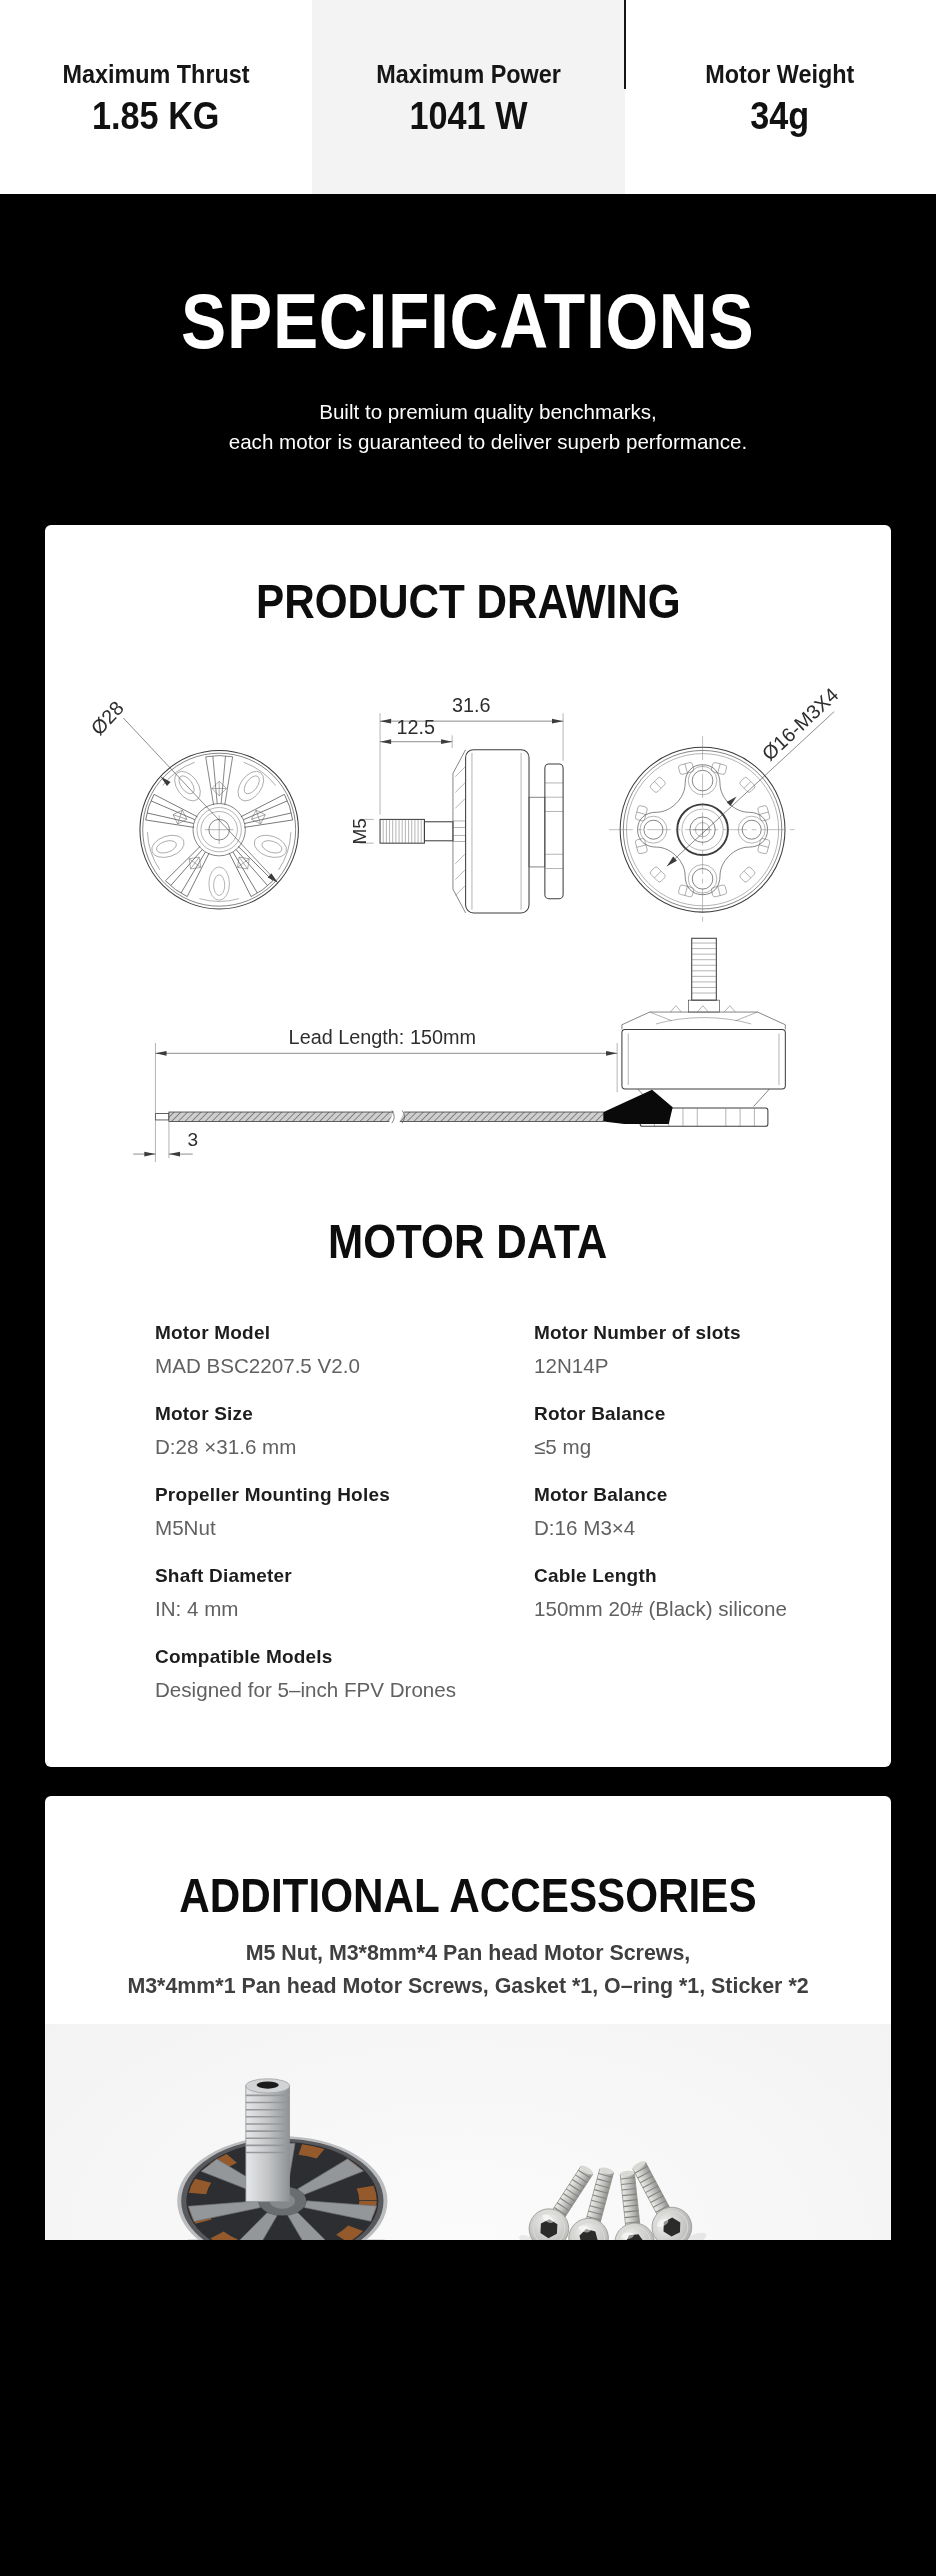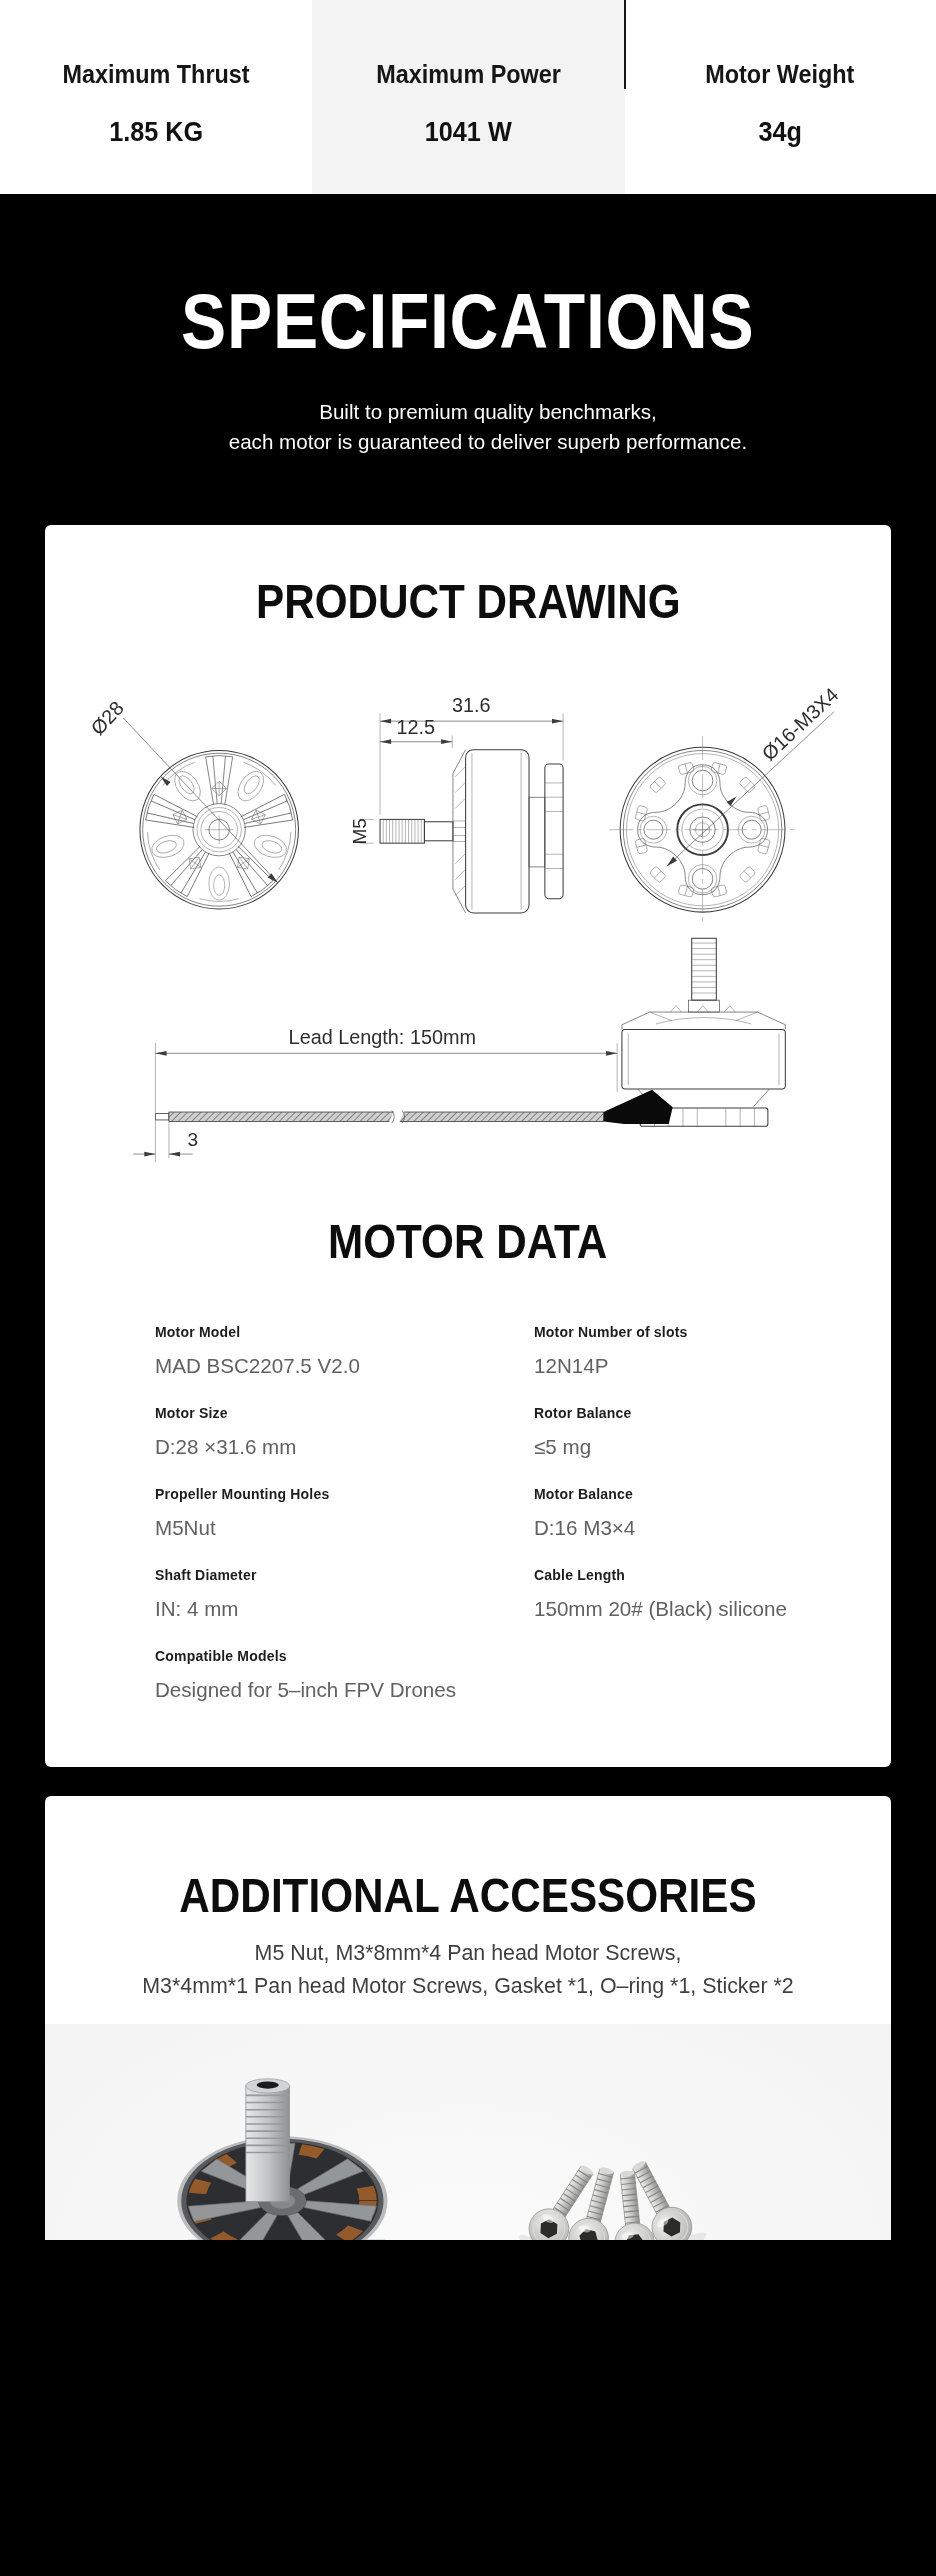--- a/index.html
+++ b/index.html
@@ -5,21 +5,21 @@
   html,body{margin:0;padding:0;background:#000;}
   .page{position:relative;width:936px;height:2240px;background:#000;overflow:hidden;
         font-family:"Liberation Sans",sans-serif;}
   
   .stats{position:absolute;top:0;left:0;width:936px;height:194px;background:#fff;}
   .stat{position:absolute;top:0;height:194px;text-align:center;}
   .stat-0{left:0;width:312px;}
   .stat-1{left:312px;width:313px;background:#f3f3f3;}
   .stat-2{left:624px;width:312px;}
   .stat-label{margin-top:59px;font-size:26px;font-weight:700;color:#161616;letter-spacing:0px;}
-  .stat-value{margin-top:26px;font-size:28px;font-weight:700;color:#111;}
+  .stat-value{margin-top:5px;font-size:38px;font-weight:700;color:#111;}
   .cond{display:inline-block;transform:scaleX(.9);transform-origin:50% 50%;white-space:nowrap;}
   .cond88{display:inline-block;transform:scaleX(.88);transform-origin:50% 50%;white-space:nowrap;}
   .stats-divider{position:absolute;left:624px;top:0;width:2.4px;height:89px;background:#151515;}
   
   .hero-title{position:absolute;top:282px;left:0;width:936px;text-align:center;
               font-size:77px;line-height:79px;font-weight:700;color:#fff;letter-spacing:0.8px;}
   .hero-sub{position:absolute;top:397px;left:0;width:936px;text-align:center;
             font-size:20.6px;line-height:30px;color:#fdfdfd;font-weight:400;padding-left:20px;}
   
   .card{position:absolute;left:45px;width:846px;background:#fff;border-radius:6px;}
@@ -31,25 +31,25 @@
   .h-md{top:692px;}
   .h-aa{top:75px;}
   .svg-abs{position:absolute;left:0;}
   .draw1{top:147px;}
   .draw2{top:399px;}
   .photo{top:228px;}
   
   .data-grid{position:absolute;top:795px;left:110px;width:682px;
              display:grid;grid-template-columns:379px 1fr;grid-auto-rows:auto;}
   .cell{margin-bottom:18px;min-height:63px;}
-  .cell .lab{font-size:14px;line-height:25.4px;font-weight:700;color:#1d1d1d;letter-spacing:0.2px;}
+  .cell .lab{font-size:19px;line-height:25.4px;font-weight:700;color:#1d1d1d;letter-spacing:0.2px;}
   .cell .val{margin-top:8px;font-size:20.6px;line-height:25.4px;font-weight:400;color:#616161;}
   
   .acc-text{position:absolute;top:141px;left:0;width:846px;text-align:center;
-            font-size:21.4px;line-height:33px;color:#3f3f3f;font-weight:400;}
+            font-size:21.4px;line-height:33px;color:#3f3f3f;font-weight:700;}
   
   svg text{font-family:"Liberation Sans",sans-serif;fill:#333;}
   .ln{stroke:#3c3c3c;fill:none;stroke-width:1.3px;}
   .ln2{stroke:#4a4a4a;fill:none;stroke-width:.85px;}
   .thin{stroke:#6d6d6d;fill:none;stroke-width:.65px;}
   .dim{stroke:#4a4a4a;fill:none;stroke-width:.8px;}
   .arr{fill:#3c3c3c;stroke:none;}
   .dimtxt{font-size:25px;fill:#2e2e2e;}
 </style>
 </head>

